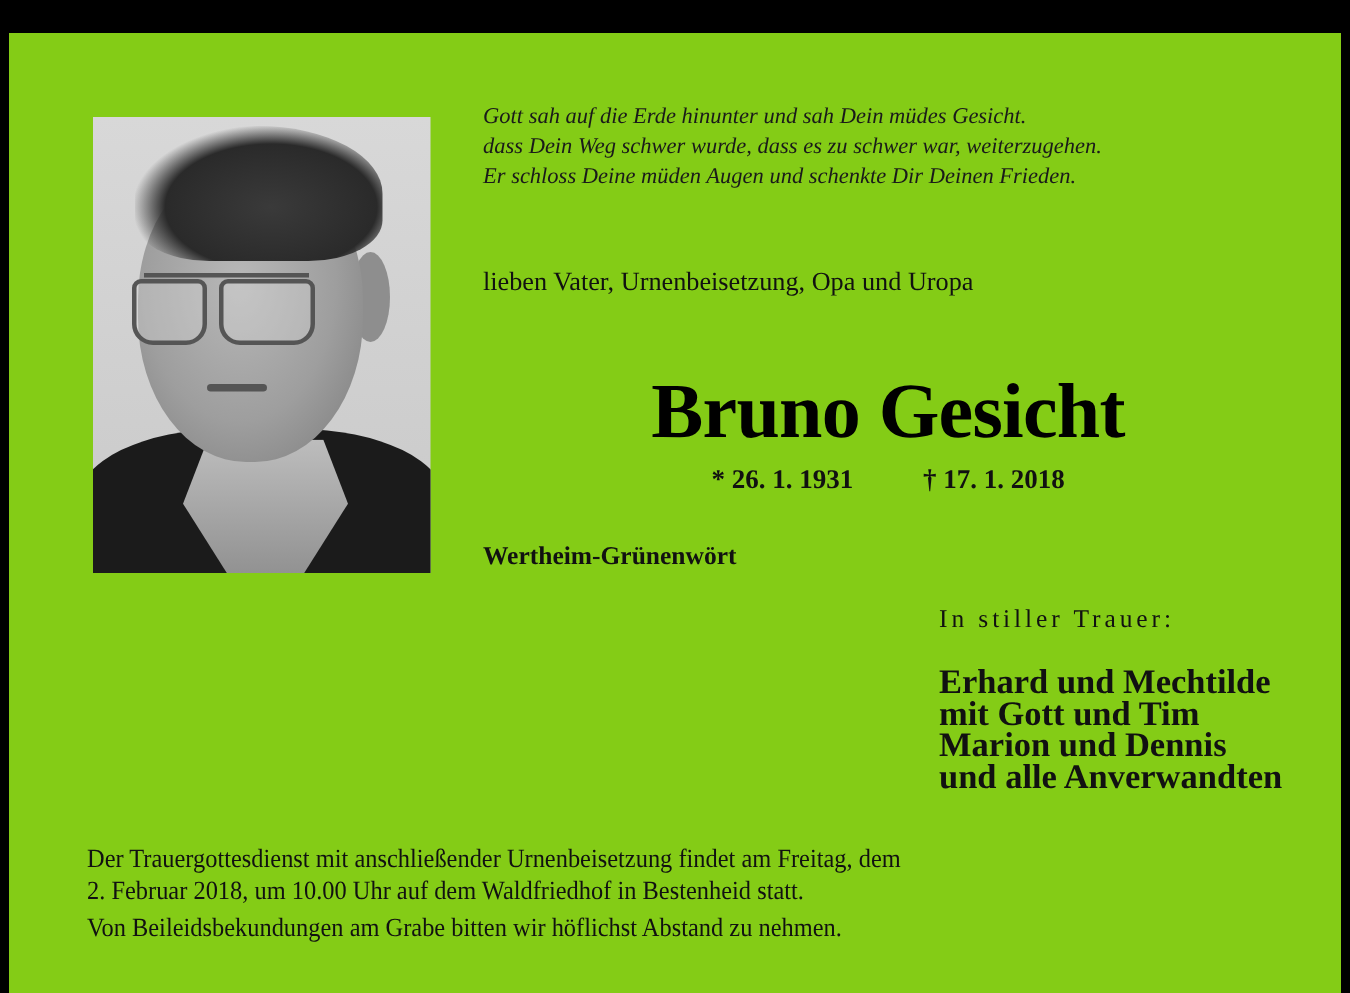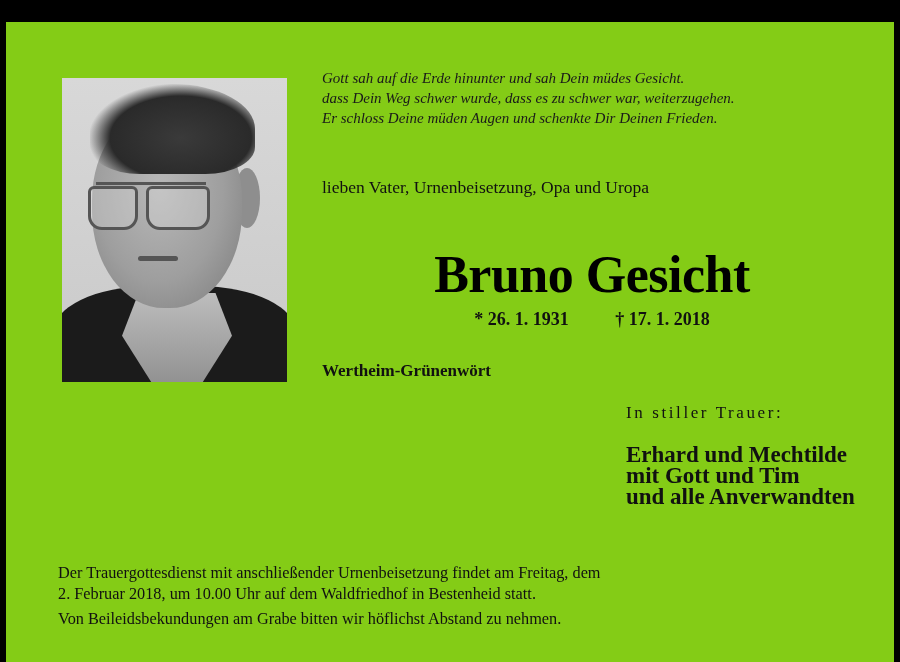--- a/index.html
+++ b/index.html
@@ -146,20 +146,21 @@
     <span class="death">† 17. 1. 2018</span>
   </div>
 
   <div class="place">Wertheim-Grünenwört</div>
 
   <div class="mourners">
     <div class="head">In stiller Trauer:</div>
     <div class="names">
       <div>Erhard und Mechtilde</div>
       <div>mit Gott und Tim</div>
+      <div>Marion und Dennis</div>
       <div>und alle Anverwandten</div>
     </div>
   </div>
 
   <div class="footer">
     <div>Der Trauergottesdienst mit anschließender Urnenbeisetzung findet am Freitag, dem</div>
     <div>2. Februar 2018, um 10.00 Uhr auf dem Waldfriedhof in Bestenheid statt.</div>
     <div class="note">Von Beileidsbekundungen am Grabe bitten wir höflichst Abstand zu nehmen.</div>
   </div>
 

